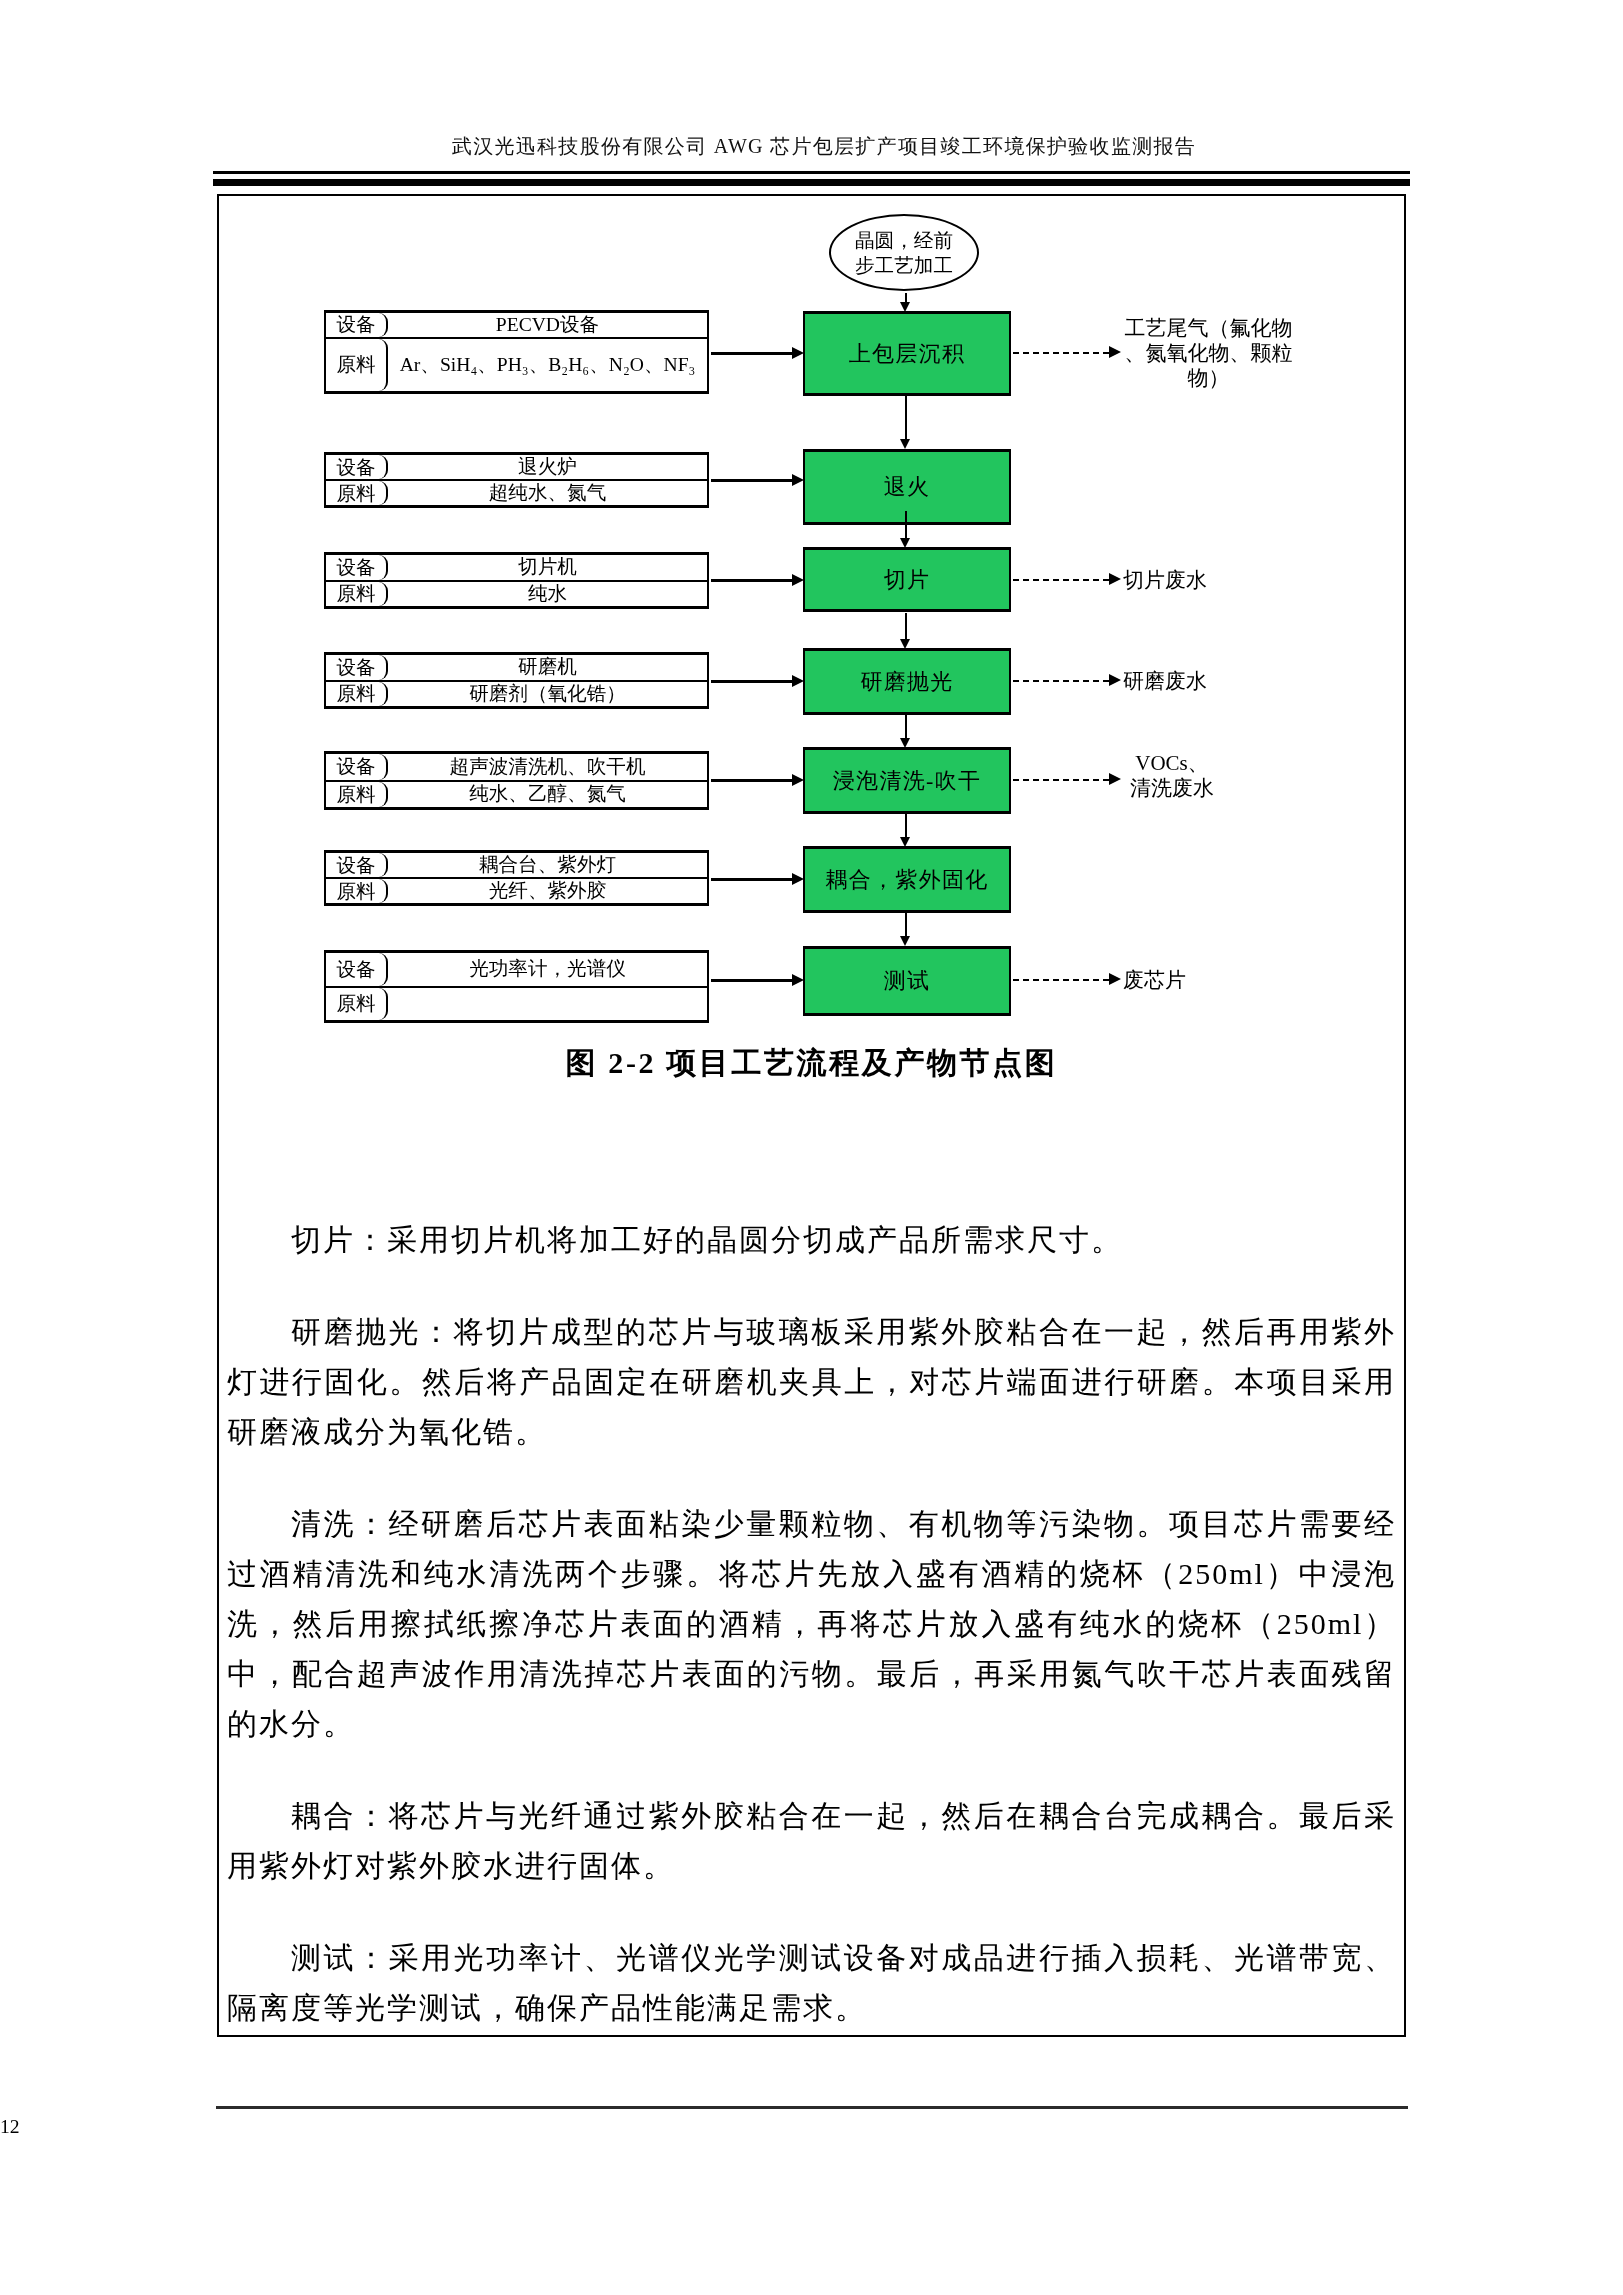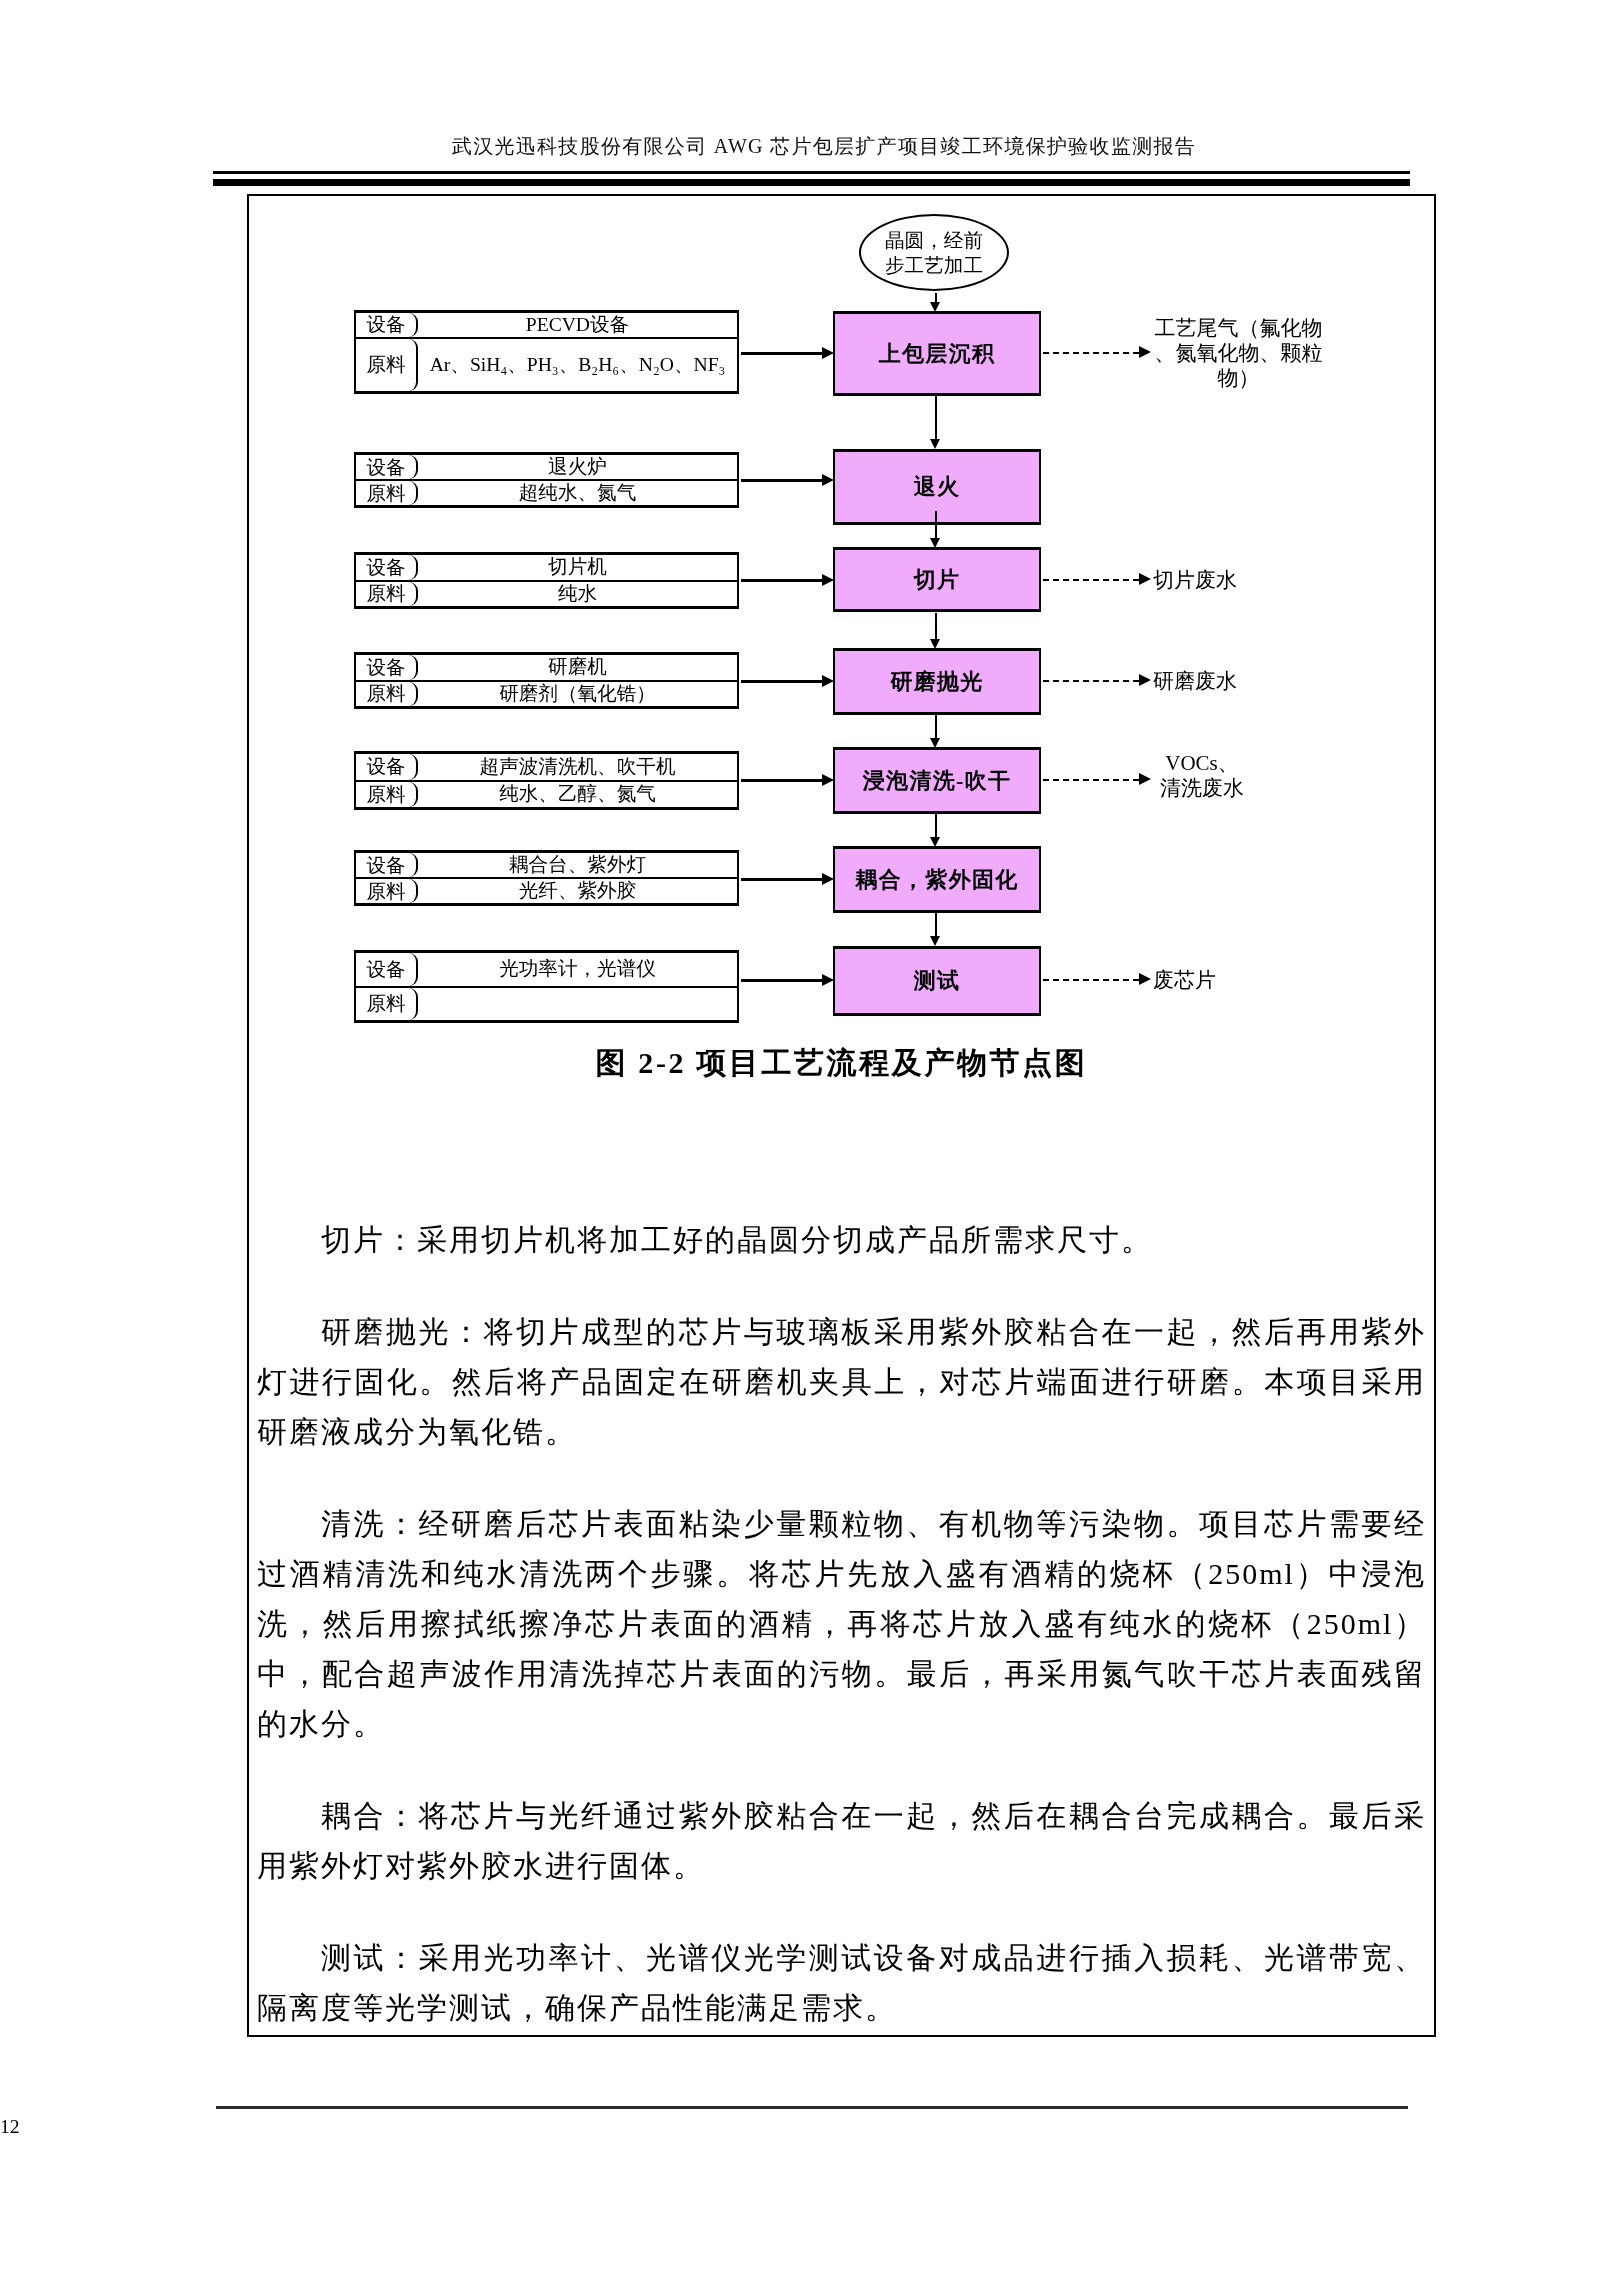--- a/index.html
+++ b/index.html
@@ -20,21 +20,21 @@
   }
   .rule-thin{
     position:absolute;left:213px;top:171px;width:1197px;height:2.6px;background:#000;
   }
   .rule-thick{
     position:absolute;left:213px;top:179px;width:1197px;height:6.5px;background:#000;
   }
   
   .content-box{
     position:absolute;left:217px;top:194px;width:1189px;height:1843px;
-    border:2px solid #000;box-sizing:border-box;background:#fff;margin-left:30px;
+    border:2px solid #000;box-sizing:border-box;background:#fff;
   }
   .flow{position:absolute;left:0;top:0;right:0;bottom:0;}
   
   .oval{
     position:absolute;left:610px;top:18.3px;width:150px;height:77px;
     border:2px solid #000;border-radius:50%;box-sizing:border-box;
     display:flex;flex-direction:column;align-items:center;justify-content:center;
     font-size:19.6px;line-height:25px;text-align:center;
   }
   
@@ -52,23 +52,23 @@
     border-radius:9px;
   }
   .tvalue{
     flex:1;display:flex;align-items:center;justify-content:center;
     text-align:center;font-size:19.6px;line-height:26px;padding:1.3px 6.5px;
   }
   
   .fbox{
     position:absolute;left:584px;width:208px;
     border:2px solid #000;border-top-width:3.9px;border-bottom-width:3.9px;
-    box-sizing:border-box;background:#f0abfc;
+    box-sizing:border-box;background:#22c55e;
     display:flex;align-items:center;justify-content:center;
-    font-size:22px;letter-spacing:1.3px;font-weight:bold;
+    font-size:22px;letter-spacing:1.3px;
   }
   
   .arrow-right{position:absolute;left:492px;width:81px;height:3.3px;background:#000;}
   .arrow-right::after{
     content:"";position:absolute;right:-11.8px;top:-5.2px;
     border-left:12.4px solid #000;border-top:6.5px solid transparent;border-bottom:6.5px solid transparent;
   }
   .arrow-dashed{position:absolute;left:794px;width:96px;height:0;border-top:2.6px dashed #000;}
   .arrow-dashed::after{
     content:"";position:absolute;right:-11.8px;top:-7.9px;

